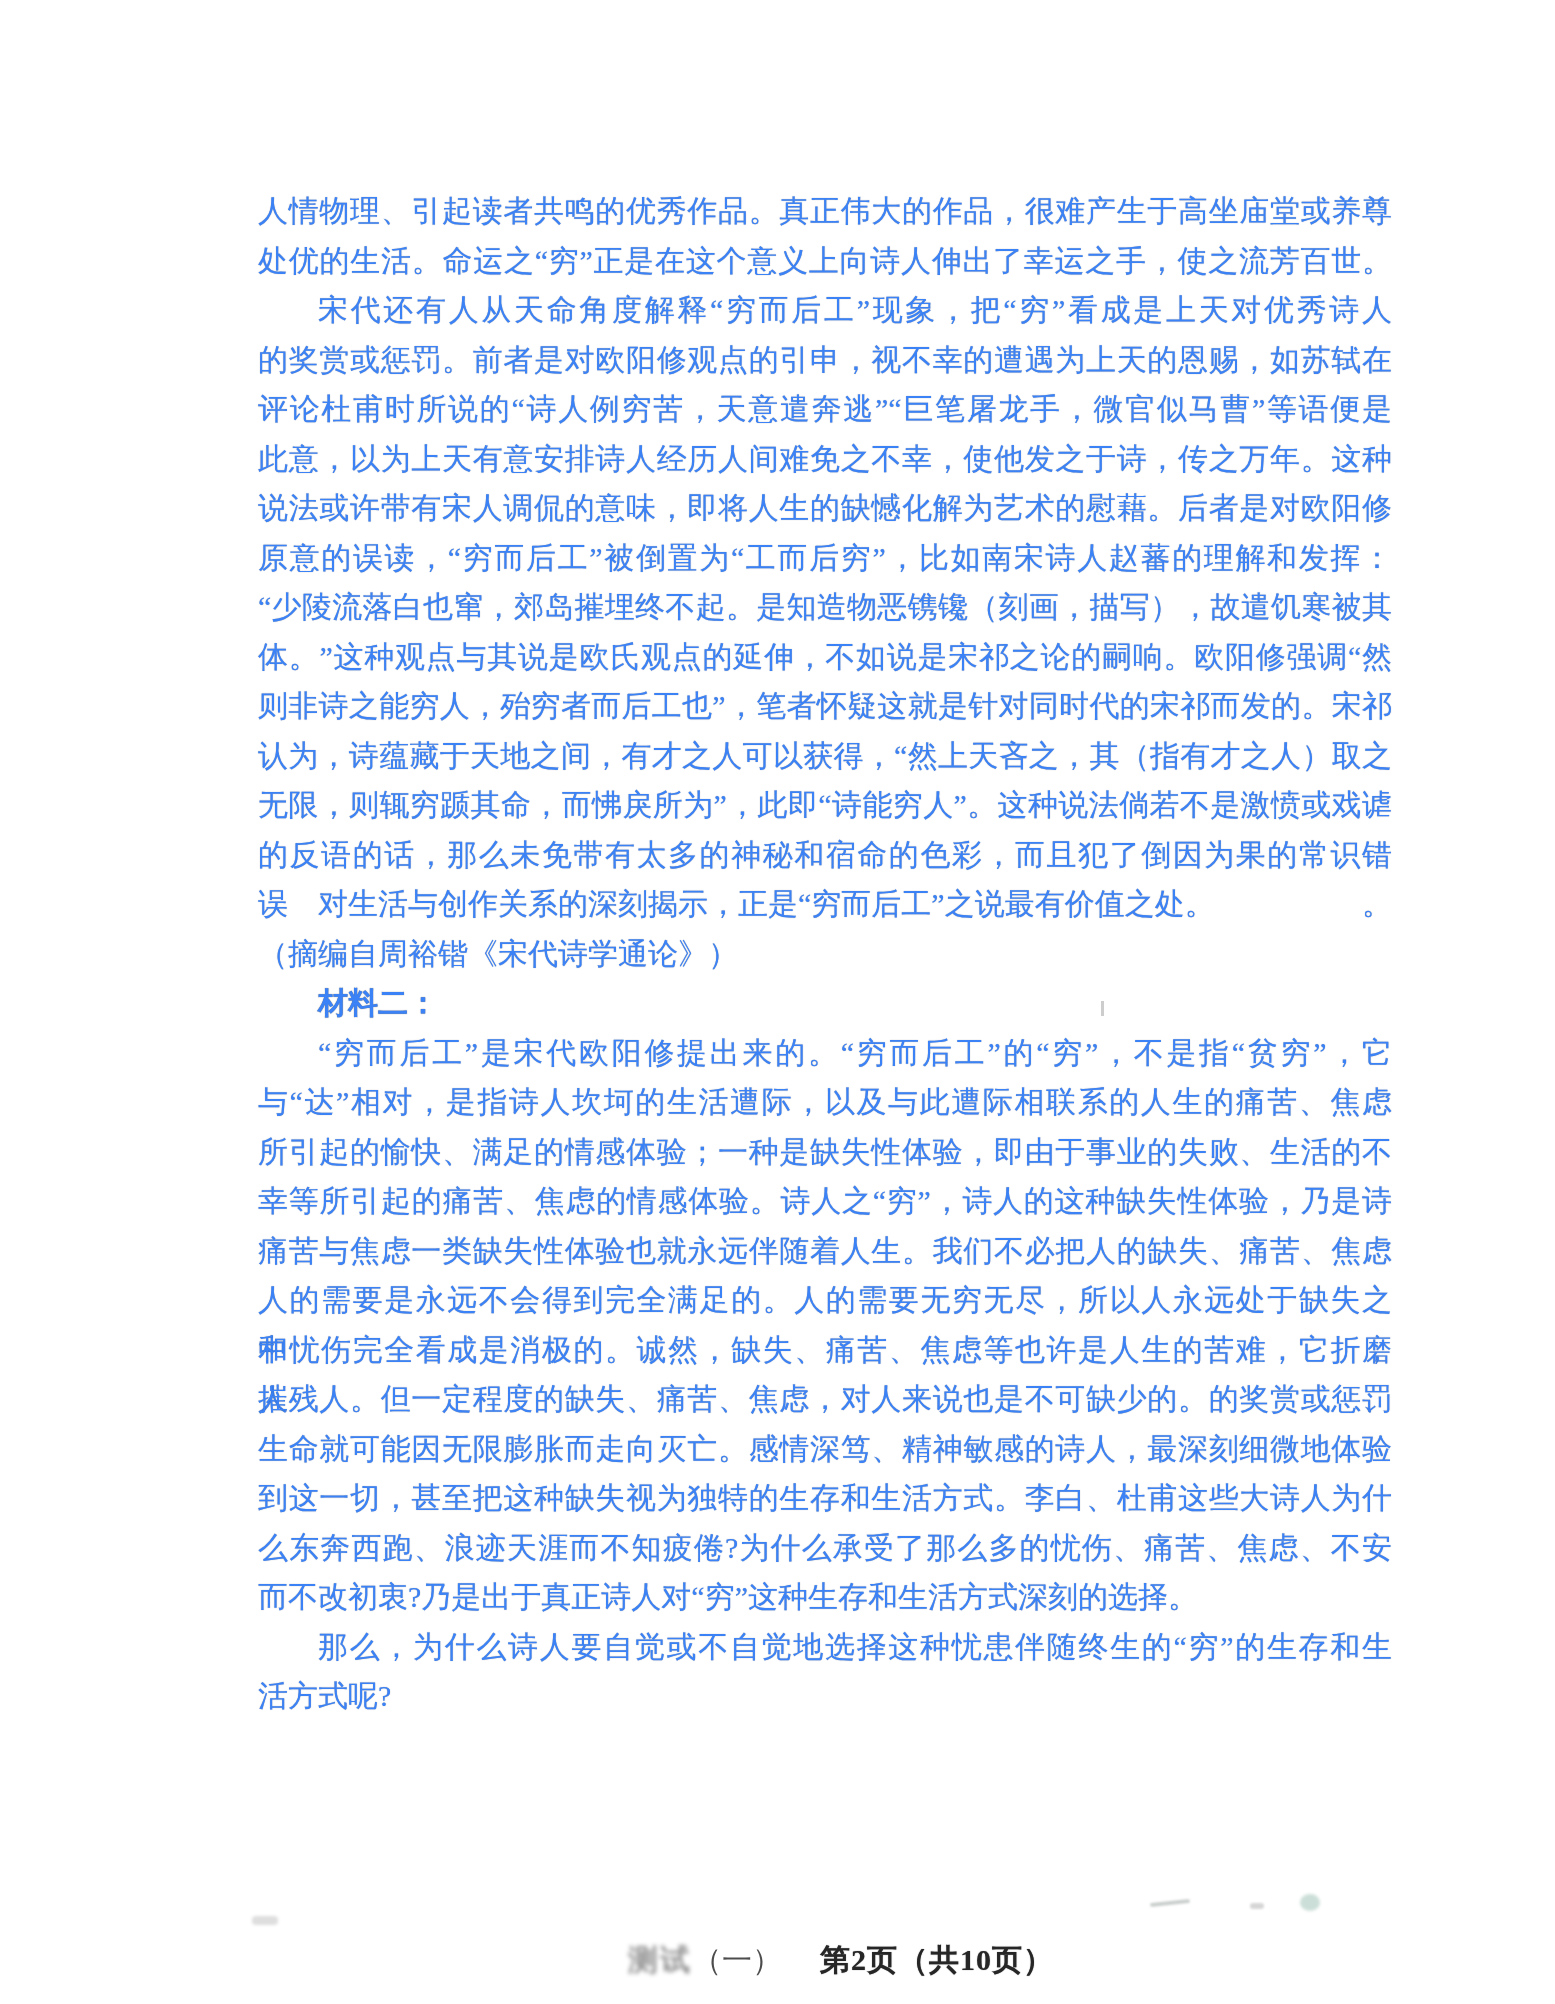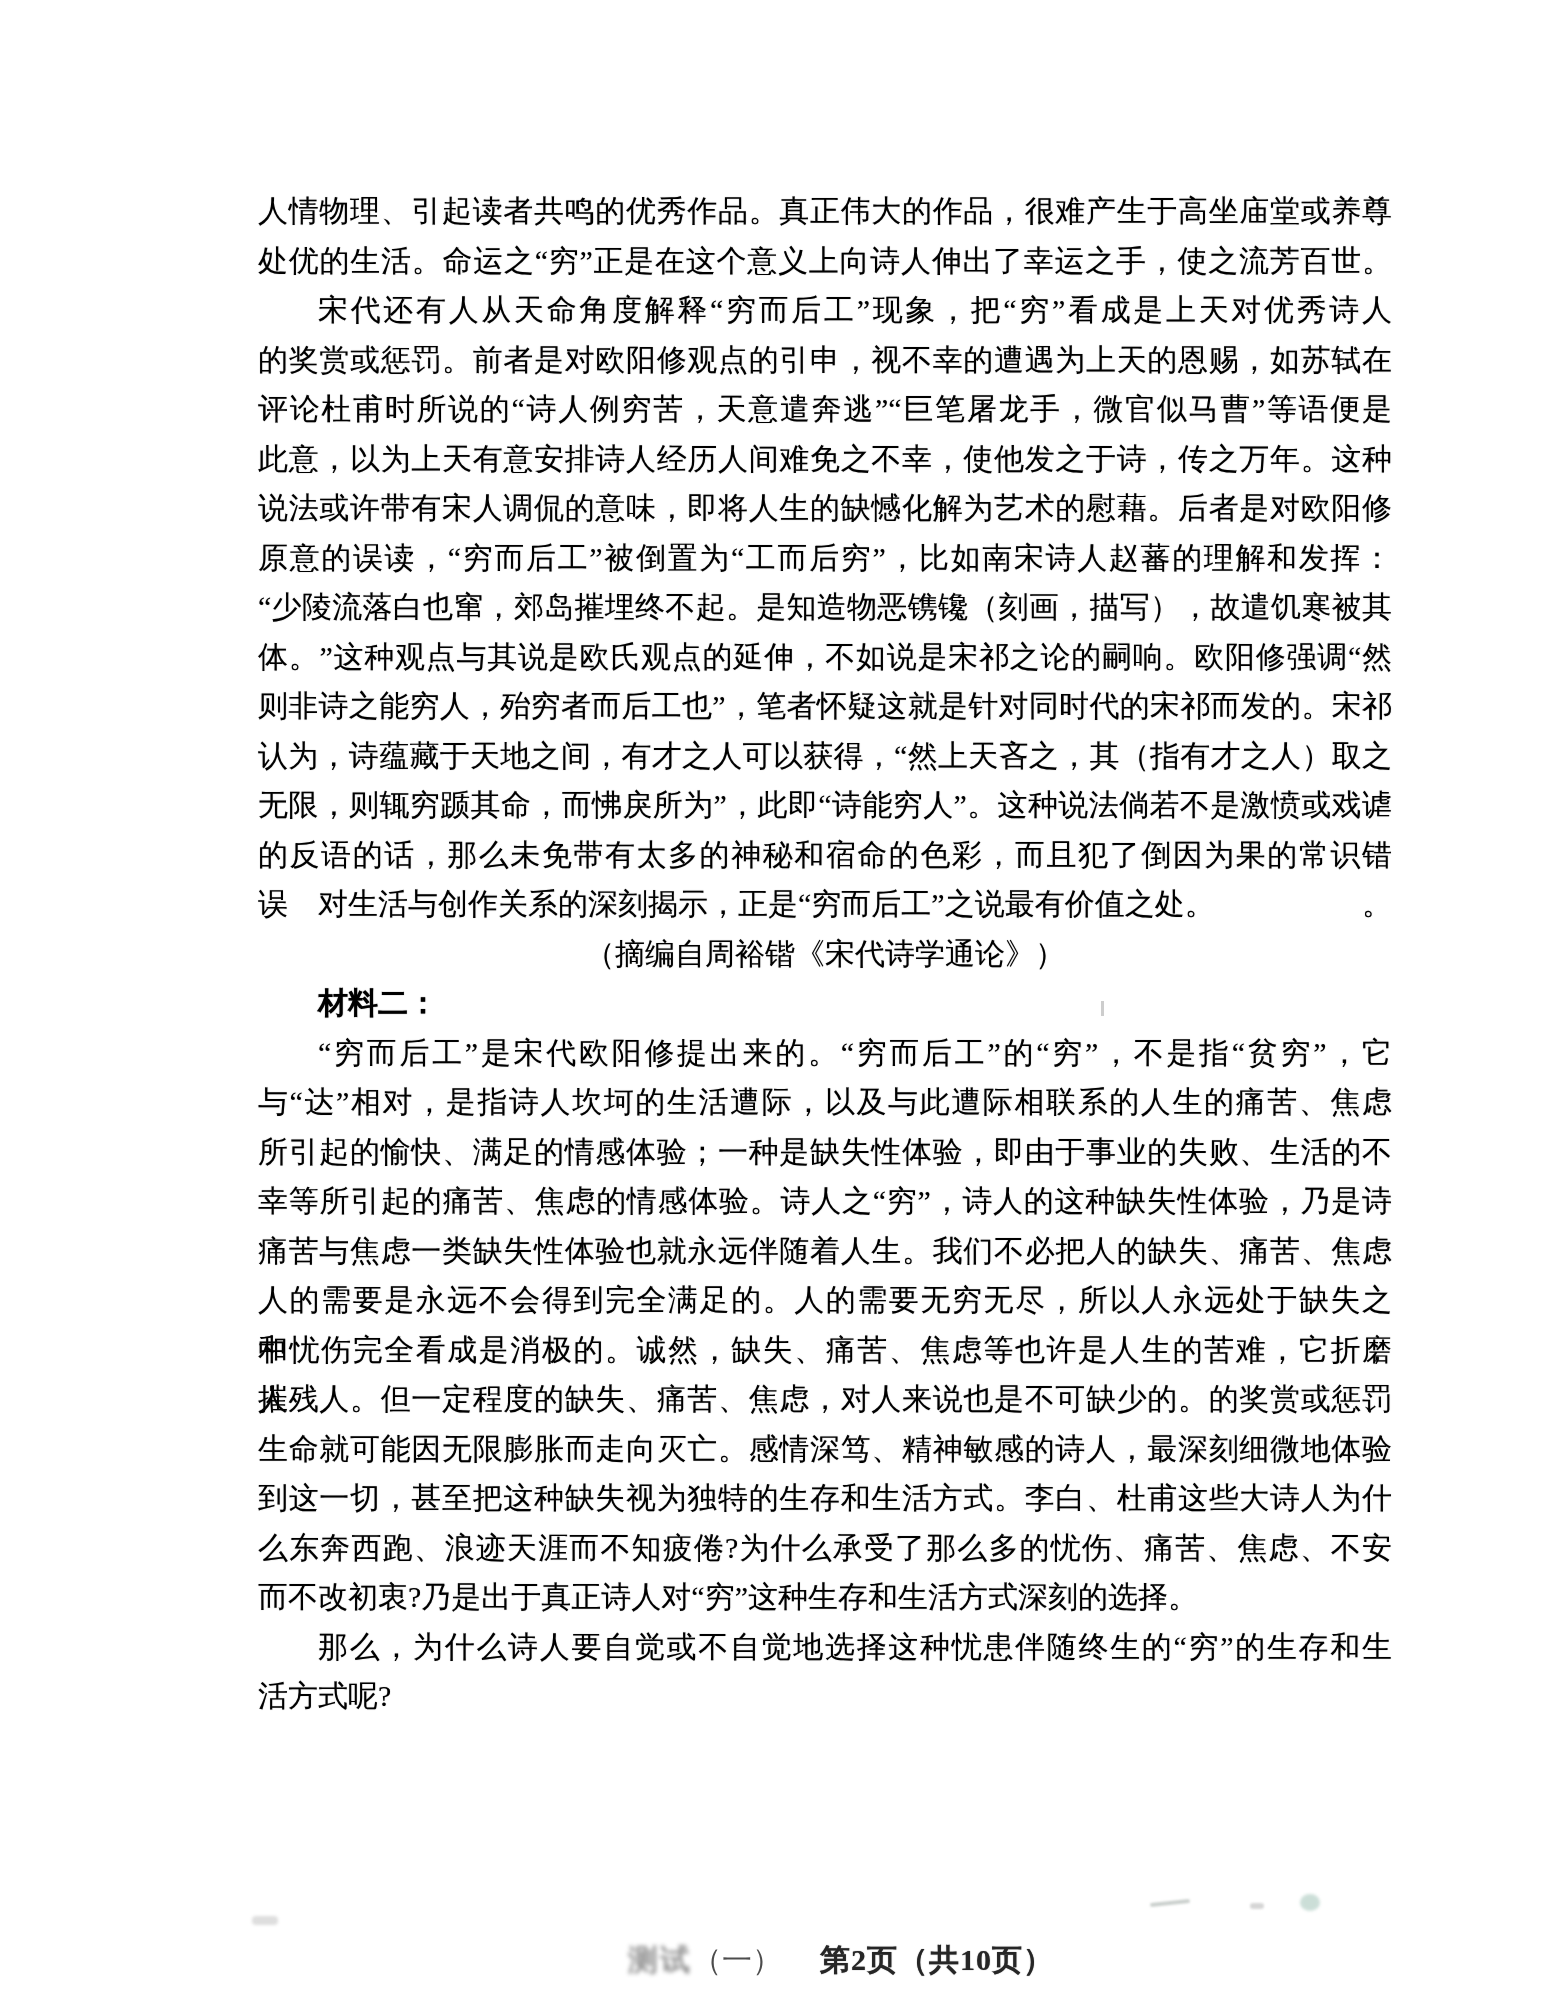--- a/index.html
+++ b/index.html
@@ -17,30 +17,30 @@
   }
   .text-block{
     position:absolute;
     left:258px;top:186px;
     width:1134px;
   }
   .line{
     height:49.5px;
     line-height:49.5px;
     font-size:30px;
-    color:#000000;
+    color:#3b82f6;
     text-shadow:0 0 1px rgba(40,40,40,0.45);
     white-space:normal;
   }
   .j{
     text-align:justify;
     text-align-last:justify;
   }
   .i2{ text-indent:2em; }
-  .right{ text-align:center; }
+  .right{ text-align:left; }
   .label{
     font-weight:bold;
     font-family:"Liberation Sans","DejaVu Sans",sans-serif;
     text-shadow:0 0 1px rgba(20,20,20,0.7);
   }
   .footer{
     position:absolute;
     top:1940px;left:628px;
     display:flex;
     align-items:baseline;

